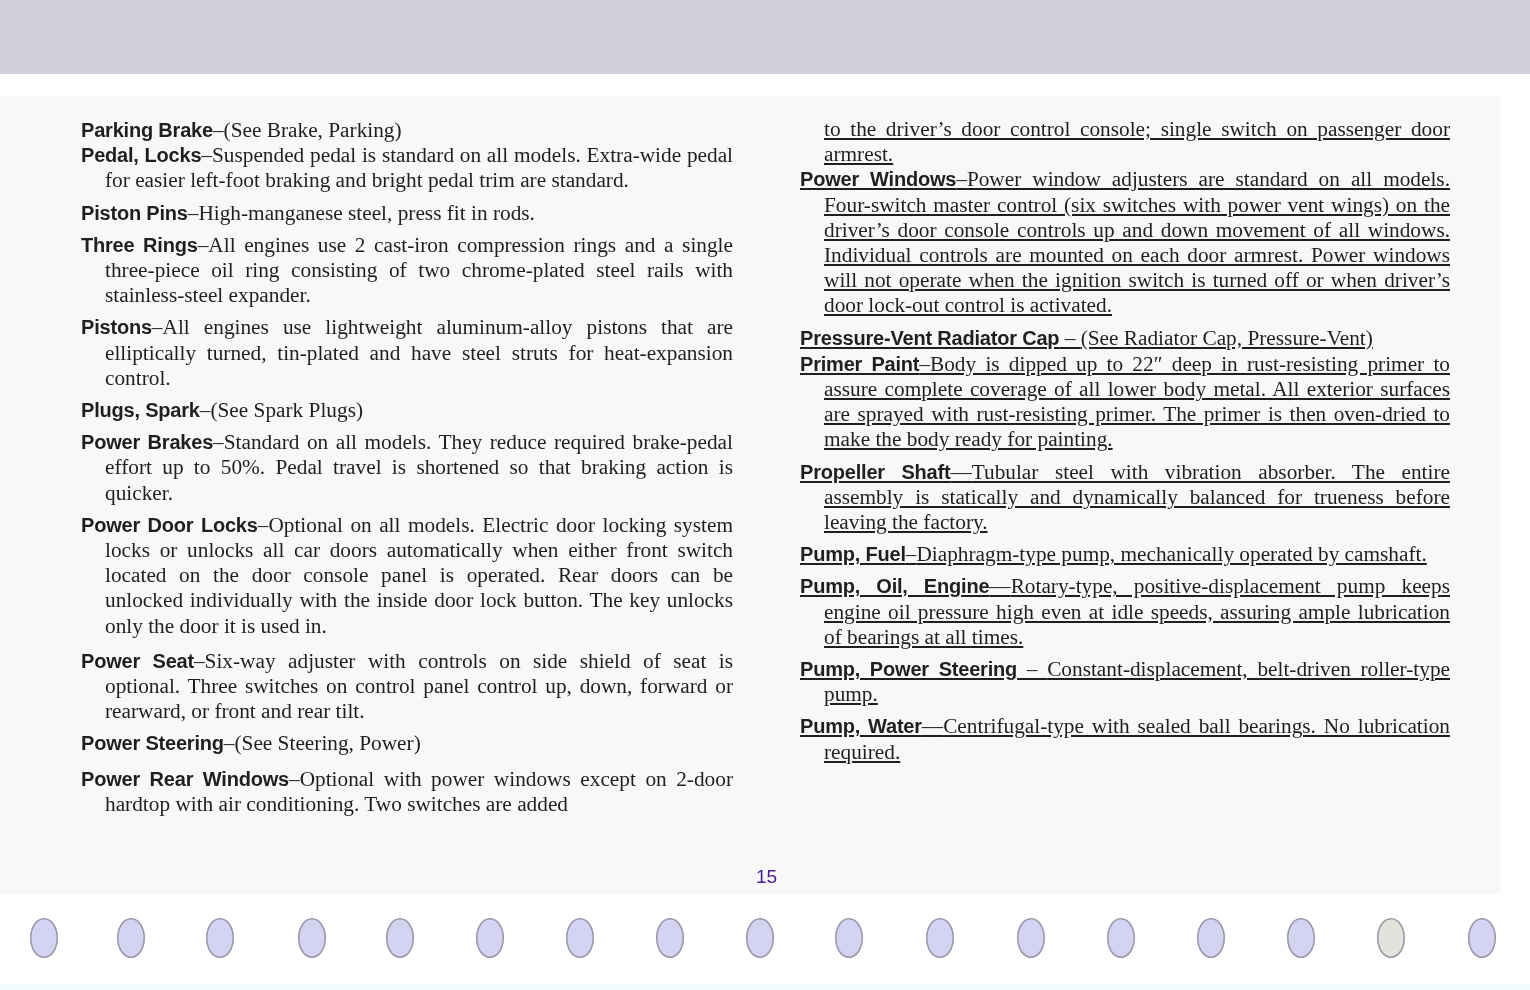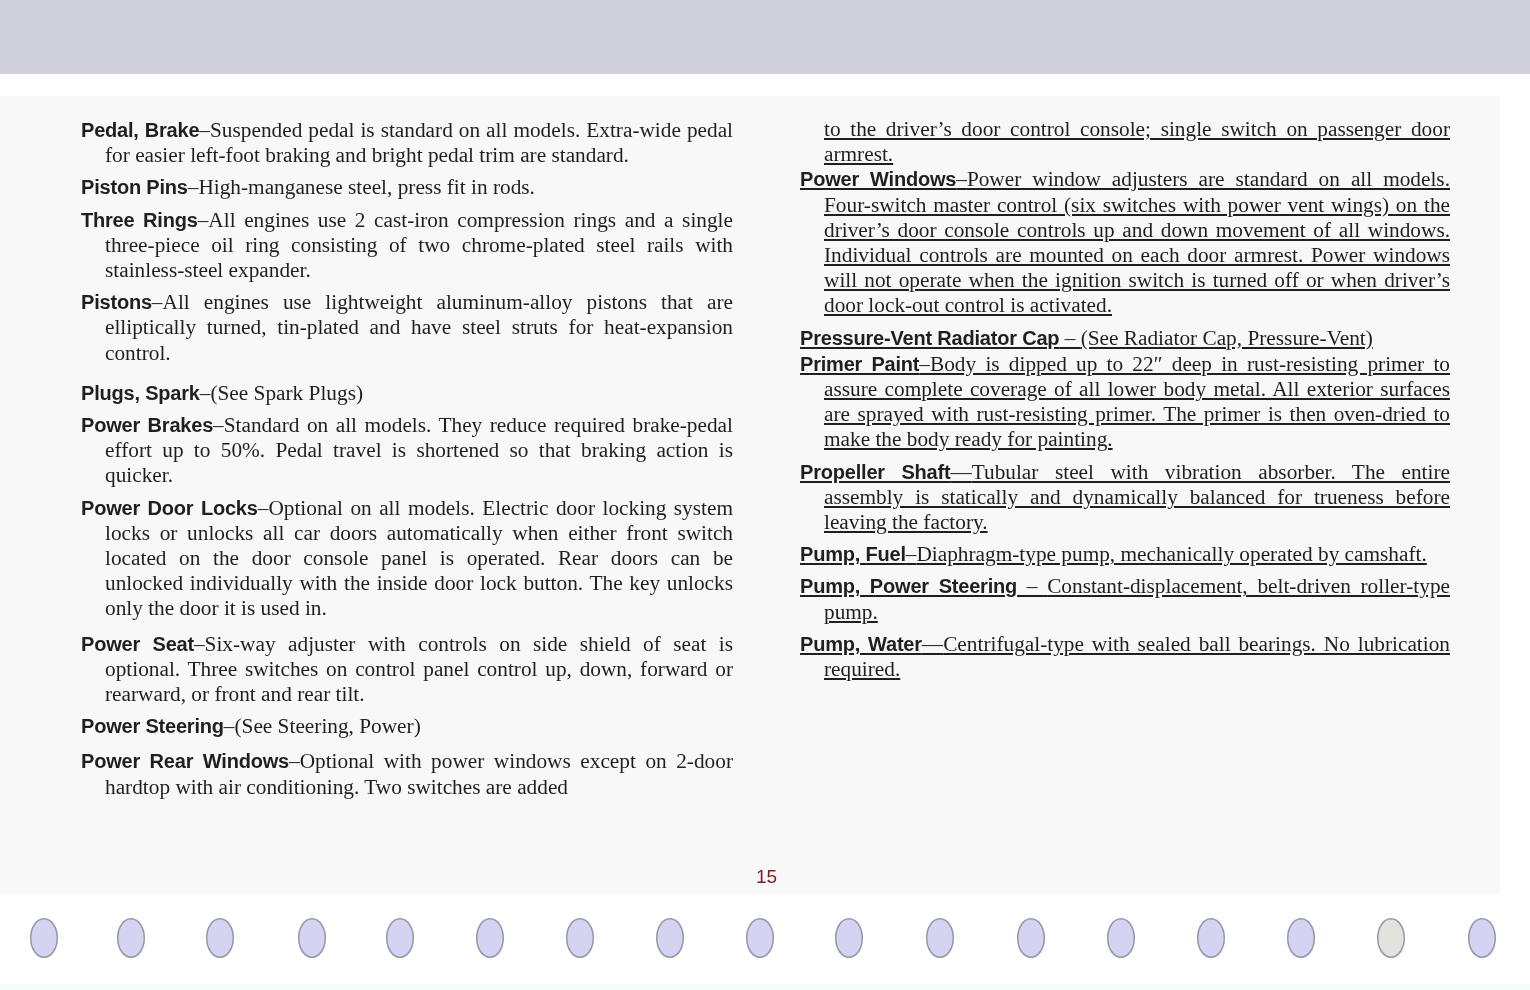--- a/index.html
+++ b/index.html
@@ -30,21 +30,21 @@
   }
   .entry.tight { margin-bottom:0; }
   .term {
     font-family:"Liberation Sans", sans-serif;
     font-weight:bold; font-size:20px;
     letter-spacing:-0.2px;
   }
   .cont { padding-left:24px; text-indent:0; }
   .page-number {
     position:absolute; left:756px; top:866px;
-    font-family:"Liberation Sans", sans-serif; font-size:19px; color:#7f1d1d;
+    font-family:"Liberation Sans", sans-serif; font-size:19px; color:#4c1d95;
   }
   .holes {
     position:absolute; left:0; top:912px; width:1530px; height:60px;
   }
   .hole {
     position:absolute; top:6px; width:28px; height:40px;
     border-radius:50%;
     background:#d4d4f2;
     box-shadow: inset 0 0 0 1.5px #9d96a8;
   }
@@ -52,39 +52,41 @@
     position:absolute; left:0; top:984px; width:1530px; height:6px; background:#f3fbfd;
   }
 </style>
 </head>
 <body>
 
 <div class="top-band"></div>
 <div class="page"></div>
 
 <div class="col left">
-  <p class="entry"><span class="term">Pedal, Brake</span><span>–</span><span>Suspended pedal is standard on all models. Extra-wide pedal for easier left-foot braking and bright pedal trim are standard.</span></p>
+  <p class="entry tight"><span class="term">Parking Brake</span><span>–</span><span>(See Brake, Parking)</span></p>
+  <p class="entry"><span class="term">Pedal, Locks</span><span>–</span><span>Suspended pedal is standard on all models. Extra-wide pedal for easier left-foot braking and bright pedal trim are standard.</span></p>
   <p class="entry"><span class="term">Piston Pins</span><span>–</span><span>High-manganese steel, press fit in rods.</span></p>
   <p class="entry"><span class="term">Three Rings</span><span>–</span><span>All engines use 2 cast-iron compression rings and a single three-piece oil ring consisting of two chrome-plated steel rails with stainless-steel expander.</span></p>
   <p class="entry tight"><span class="term">Pistons</span><span>–</span><span>All engines use lightweight aluminum-alloy pistons that are elliptically turned, tin-plated and have steel struts for heat-expansion control.</span></p>
-  <p class="entry tight" style="margin-top:15px;"><span class="term">Plugs, Spark</span><span>–</span><span>(See Spark Plugs)</span></p>
+  <p class="entry tight" style="margin-top:7px;"><span class="term">Plugs, Spark</span><span>–</span><span>(See Spark Plugs)</span></p>
   <p class="entry tight" style="margin-top:7px;"><span class="term">Power Brakes</span><span>–</span><span>Standard on all models. They reduce required brake-pedal effort up to 50%. Pedal travel is shortened so that braking action is quicker.</span></p>
   <p class="entry" style="margin-top:7px;"><span class="term">Power Door Locks</span><span>–</span><span>Optional on all models. Electric door locking system locks or unlocks all car doors automatically when either front switch located on the door console panel is operated. Rear doors can be unlocked individually with the inside door lock button. The key unlocks only the door it is used in.</span></p>
   <p class="entry" style="margin-top:10px;"><span class="term">Power Seat</span><span>–</span><span>Six-way adjuster with controls on side shield of seat is optional. Three switches on control panel control up, down, forward or rearward, or front and rear tilt.</span></p>
   <p class="entry"><span class="term">Power Steering</span><span>–</span><span>(See Steering, Power)</span></p>
   <p class="entry tight" style="margin-top:10px;"><span class="term">Power Rear Windows</span><span>–</span><span>Optional with power windows except on 2-door hardtop with air conditioning. Two switches are added</span></p>
 </div>
 
 <div class="col right">
   <p class="entry tight cont">to the driver’s door control console; single switch on passenger door armrest.</p>
   <p class="entry"><span class="term">Power Windows</span><span>–</span><span>Power window adjusters are standard on all models. Four-switch master control (six switches with power vent wings) on the driver’s door console controls up and down movement of all windows. Individual controls are mounted on each door armrest. Power windows will not operate when the ignition switch is turned off or when driver’s door lock-out control is activated.</span></p>
   <p class="entry tight" style="margin-top:2px;"><span class="term">Pressure-Vent Radiator Cap</span><span> – </span><span>(See Radiator Cap, Pressure-Vent)</span></p>
   <p class="entry" style="margin-top:1px;"><span class="term">Primer Paint</span><span>–</span><span>Body is dipped up to 22″ deep in rust-resisting primer to assure complete coverage of all lower body metal. All exterior surfaces are sprayed with rust-resisting primer. The primer is then oven-dried to make the body ready for painting.</span></p>
   <p class="entry"><span class="term">Propeller Shaft</span><span>—</span><span>Tubular steel with vibration absorber. The entire assembly is statically and dynamically balanced for trueness before leaving the factory.</span></p>
   <p class="entry"><span class="term">Pump, Fuel</span><span>–</span><span>Diaphragm-type pump, mechanically operated by camshaft.</span></p>
+  <p class="entry"><span class="term">Pump, Oil, Engine</span><span>—</span><span>Rotary-type, positive-displacement pump keeps engine oil pressure high even at idle speeds, assuring ample lubrication of bearings at all times.</span></p>
   <p class="entry"><span class="term">Pump, Power Steering</span><span> – </span><span>Constant-displacement, belt-driven roller-type pump.</span></p>
   <p class="entry"><span class="term">Pump, Water</span><span>—</span><span>Centrifugal-type with sealed ball bearings. No lubrication required.</span></p>
 </div>
 
 <div class="page-number">15</div>
 
 <div class="holes">
   <div class="hole" style="left:30px"></div>
   <div class="hole" style="left:117px"></div>
   <div class="hole" style="left:206px"></div>

